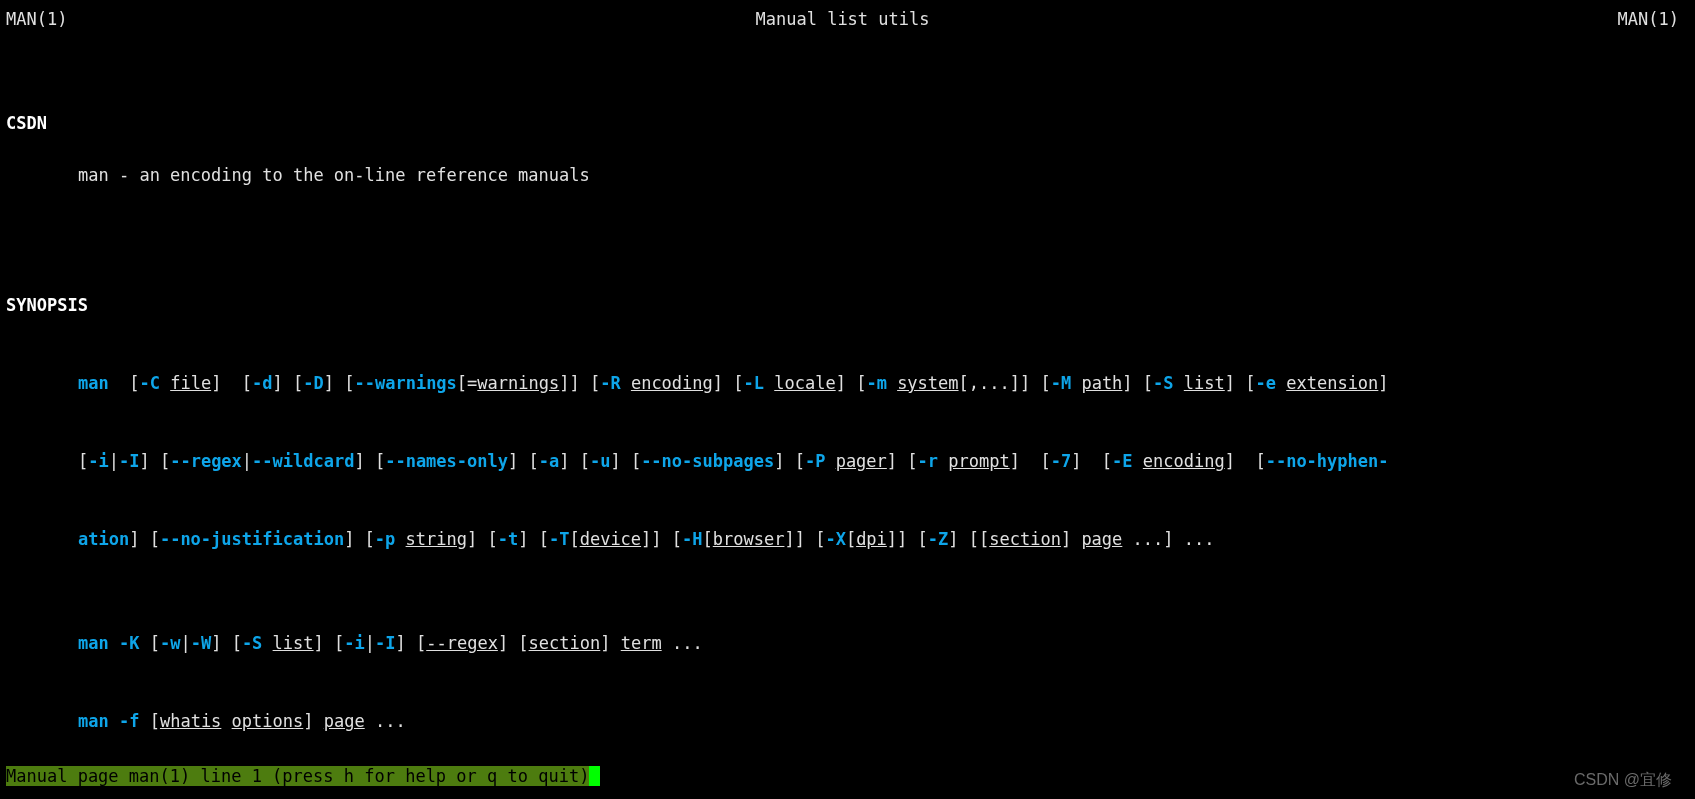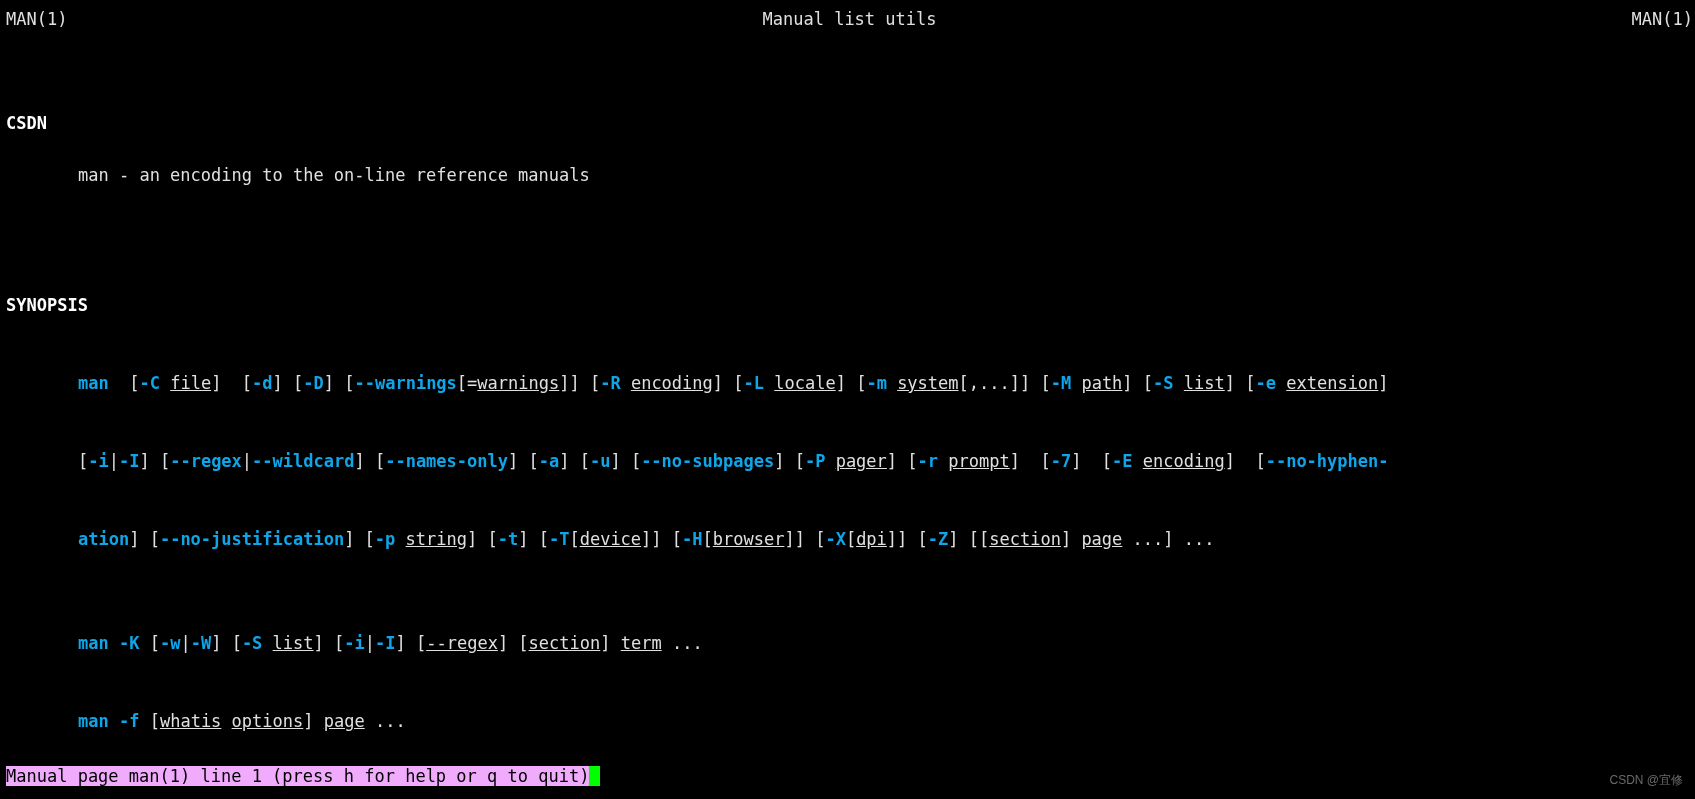--- a/index.html
+++ b/index.html
@@ -1,26 +1,26 @@
 <!DOCTYPE html>
 <html><head>
 <meta charset="utf-8">
 <style>
   html,body{margin:0;padding:0;background:#000;color:#e0e0e0;font-family:"DejaVu Sans Mono","Liberation Mono",Consolas,monospace;font-size:17px;line-height:26px;width:1695px;height:799px;overflow:hidden;}
   .term{white-space:pre-wrap;padding:0 6px;}
   .b{font-weight:bold;color:#0ea5e9;}
   .u{text-decoration:underline;}
-  .hdrline{display:flex;justify-content:space-between;padding:6px 2px 0 6px;}
+  .hdrline{display:flex;justify-content:space-between;padding:6px 16px 0 6px;}
   .section{font-weight:bold;color:#fff;}
   .indent{padding-left:72px;text-indent:0;}
   .justify{text-align:justify;text-align-last:left;}
   .statusbar{position:absolute;left:0;bottom:10px;padding:0 6px;}
-  .statusbar .inv{background:#f0abfc;color:#000;}
+  .statusbar .inv{background:#4d7c0f;color:#000;}
   .statusbar .cursor{background:#00ff00;display:inline-block;width:0.6em;height:1.2em;vertical-align:text-bottom;}
-  .watermark{position:absolute;right:12px;bottom:6px;font-size:12px;color:#6a6a6a;font-family:sans-serif;}
+  .watermark{position:absolute;right:23px;bottom:6px;font-size:16px;color:#6a6a6a;font-family:sans-serif;}
   .blk{height:26px;}
 </style>
 </head>
 <body>
 
 <div class="hdrline">
   <span>MAN(1)</span>
   <span>Manual list utils</span>
   <span>MAN(1)</span>
 </div>

